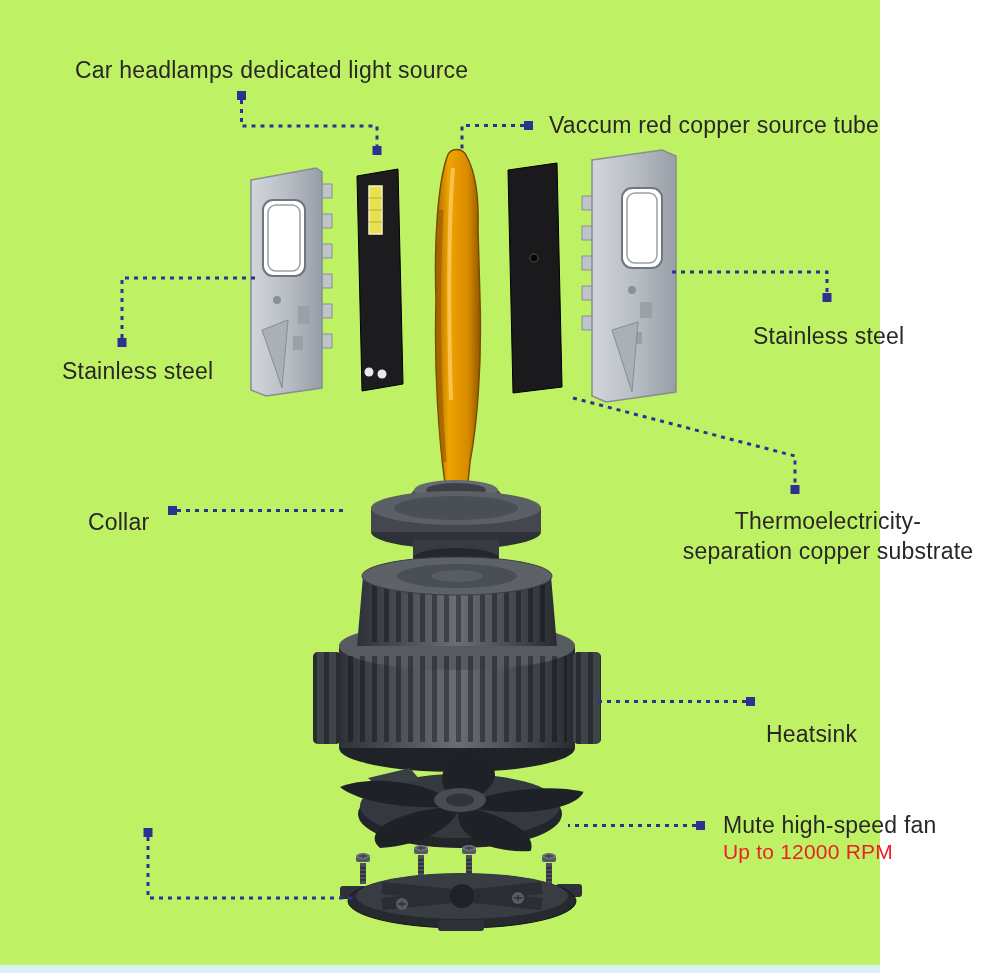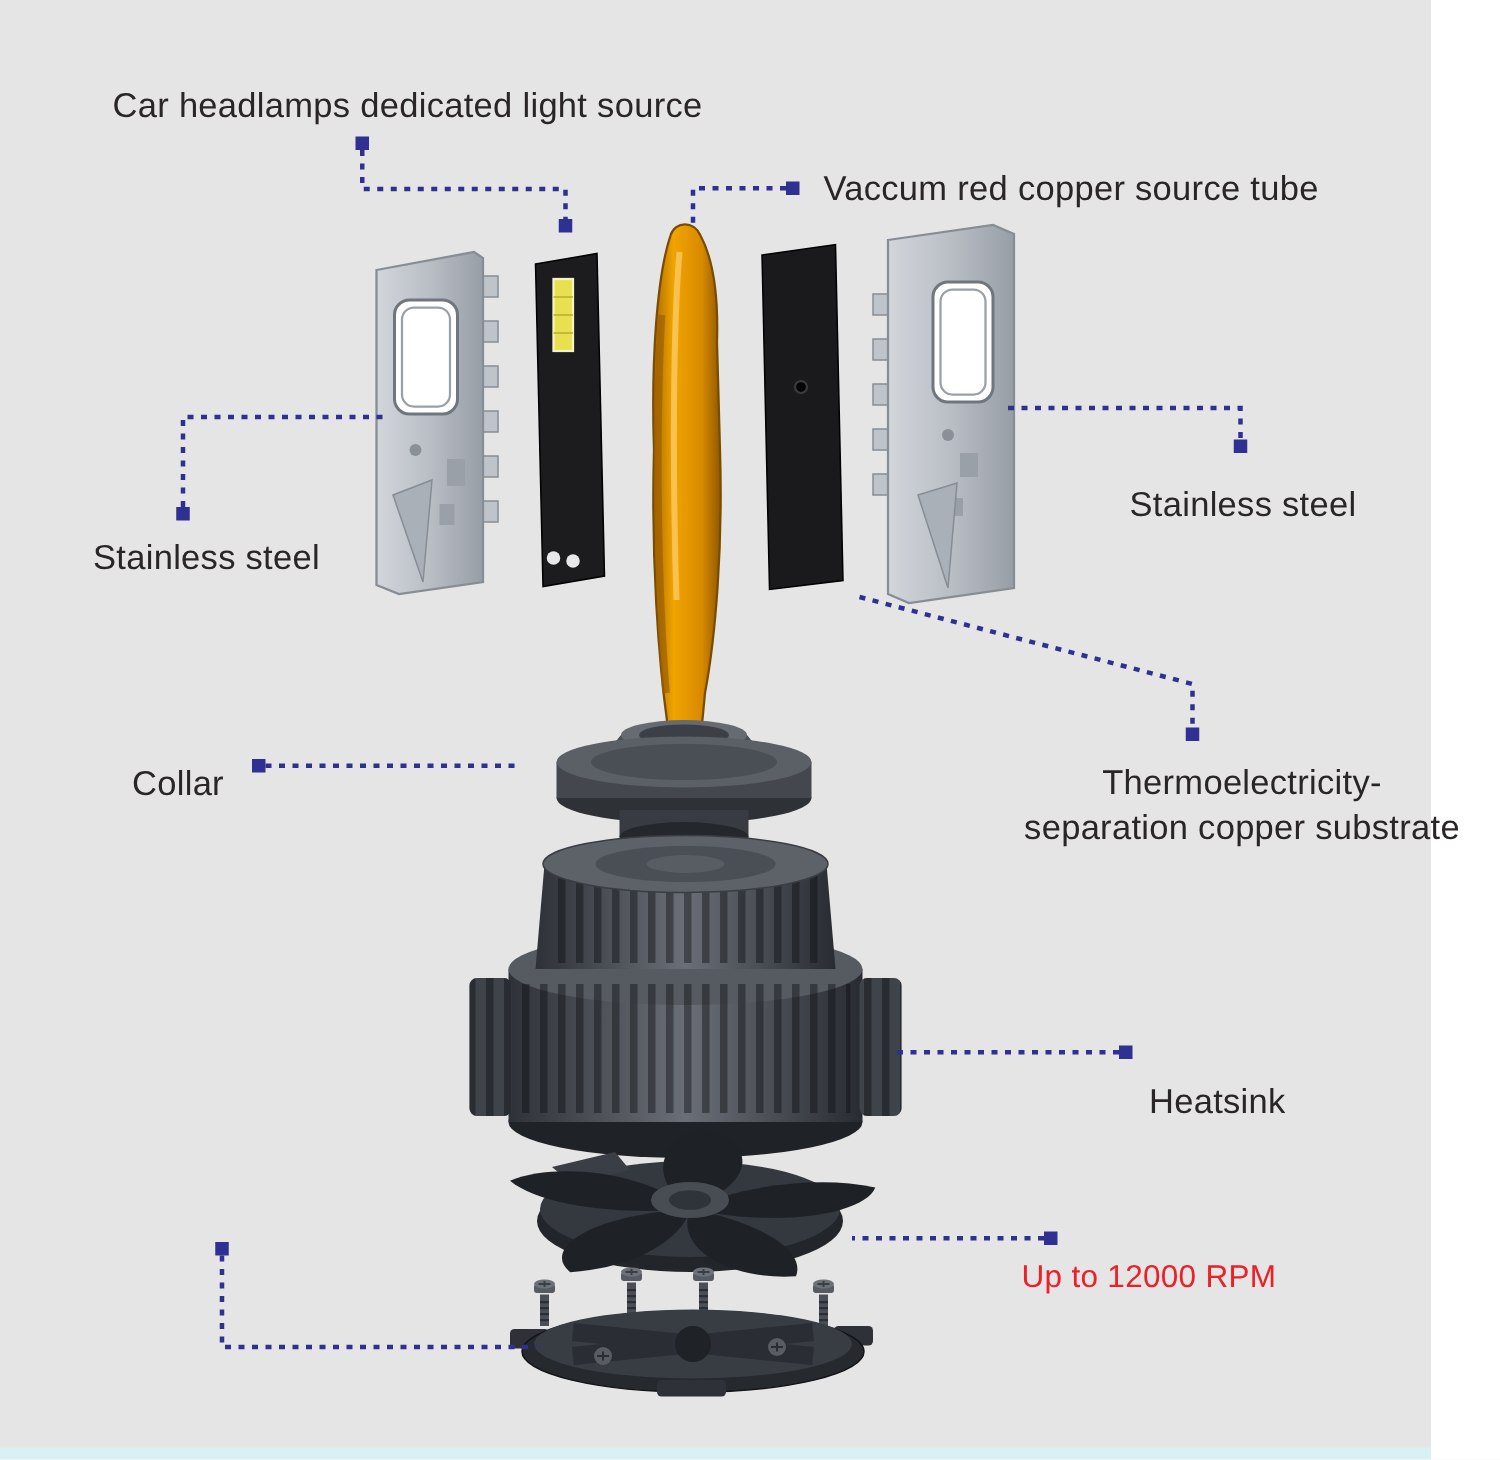--- a/index.html
+++ b/index.html
@@ -1,17 +1,17 @@
 <!DOCTYPE html>
 <html><head>
 <meta charset="utf-8">
 <style>
   *{margin:0;padding:0;box-sizing:border-box}
   html,body{width:1000px;height:973px;background:#ffffff;overflow:hidden}
-  .canvas{position:relative;width:954px;height:973px;background:#e5e5e5;
+  .canvas{position:relative;width:880px;height:973px;background:#bef264;
           font-family:"Liberation Sans",sans-serif}
   .art{position:absolute;left:0;top:0}
   .dash{fill:none;stroke:#2e3192;stroke-width:3;stroke-dasharray:4 5}
   .marker{fill:#2e3192}
   .label{position:absolute;font-size:23px;color:#2a2627;white-space:nowrap;letter-spacing:.2px}
   .substrate{text-align:center;line-height:30px}
   .substrate span{display:block}
   .rpm{font-size:21px;color:#ec2028}
   .strip{position:absolute;left:0;bottom:0;width:100%;height:8px;background:#d8f1f5}
 </style>
@@ -202,17 +202,18 @@
   <div class="label" style="left:88px;top:509px">Collar</div>
 
   <div class="label substrate" style="left:648px;top:506px;width:360px">
     <span>Thermoelectricity-</span>
     <span>separation copper substrate</span>
   </div>
 
   <div class="label" style="left:766px;top:721px">Heatsink</div>
 
 
-
-  <div class="label rpm" style="left:681px;top:840px">Up to 12000 RPM</div>
+  <div class="label" style="left:723px;top:812px">Mute high-speed fan</div>
+
+  <div class="label rpm" style="left:723px;top:840px">Up to 12000 RPM</div>
 
   <div class="strip"></div>
 </div>
 
 </body></html>

